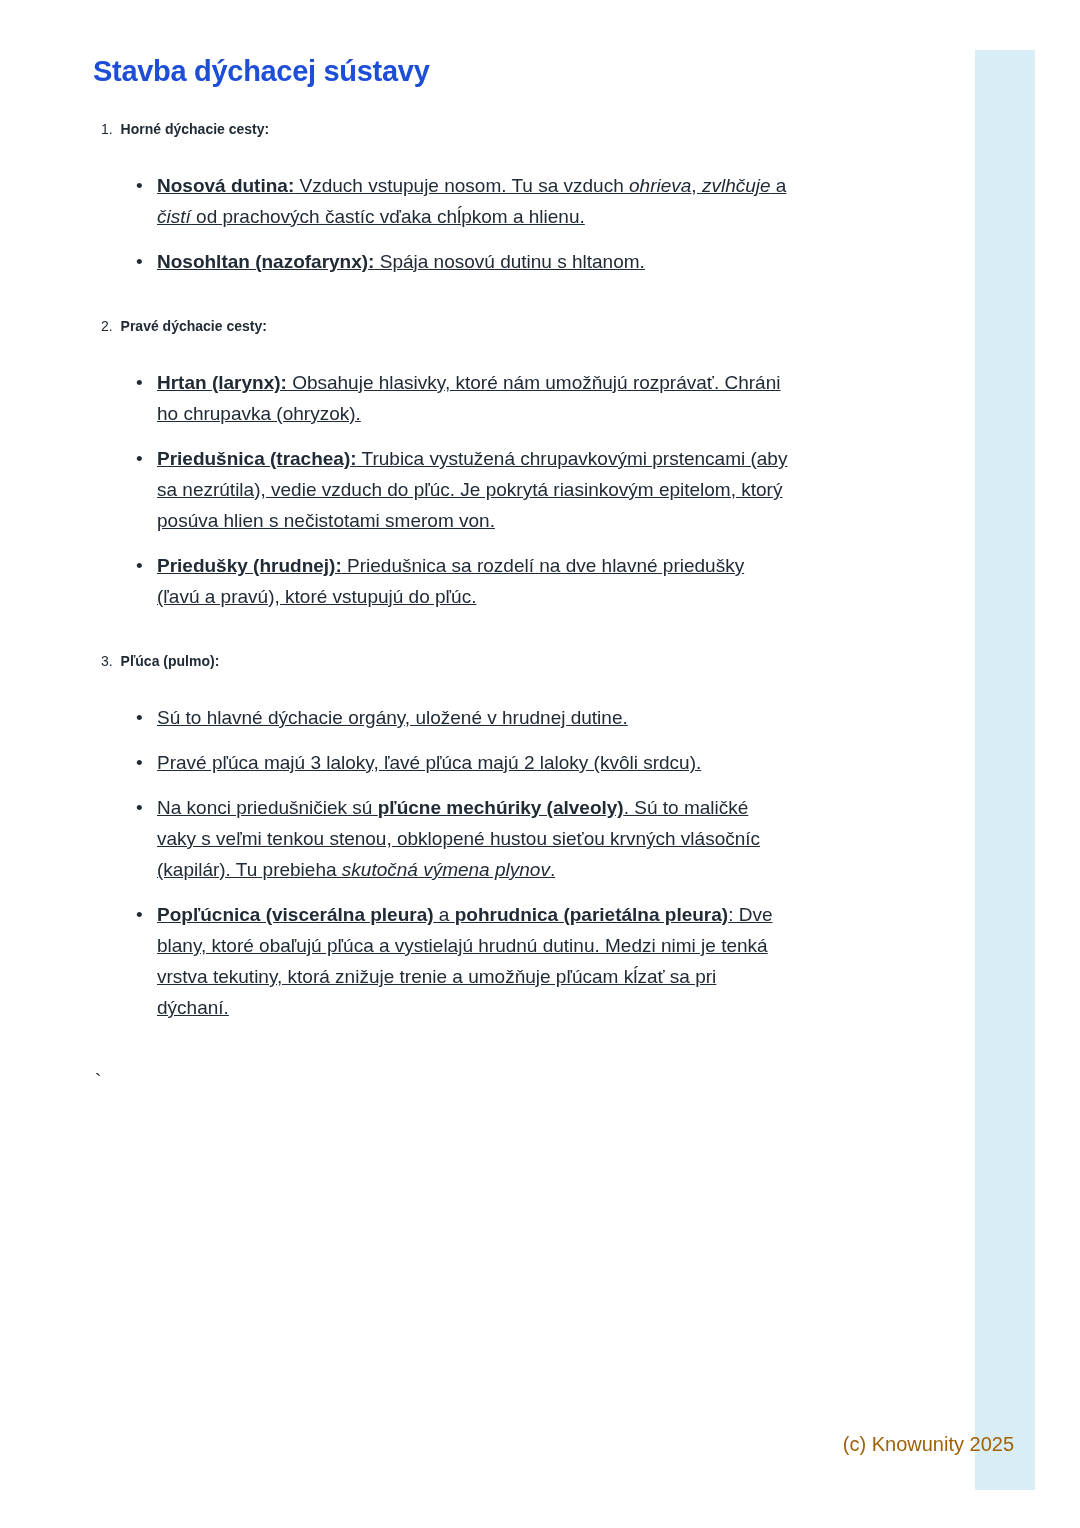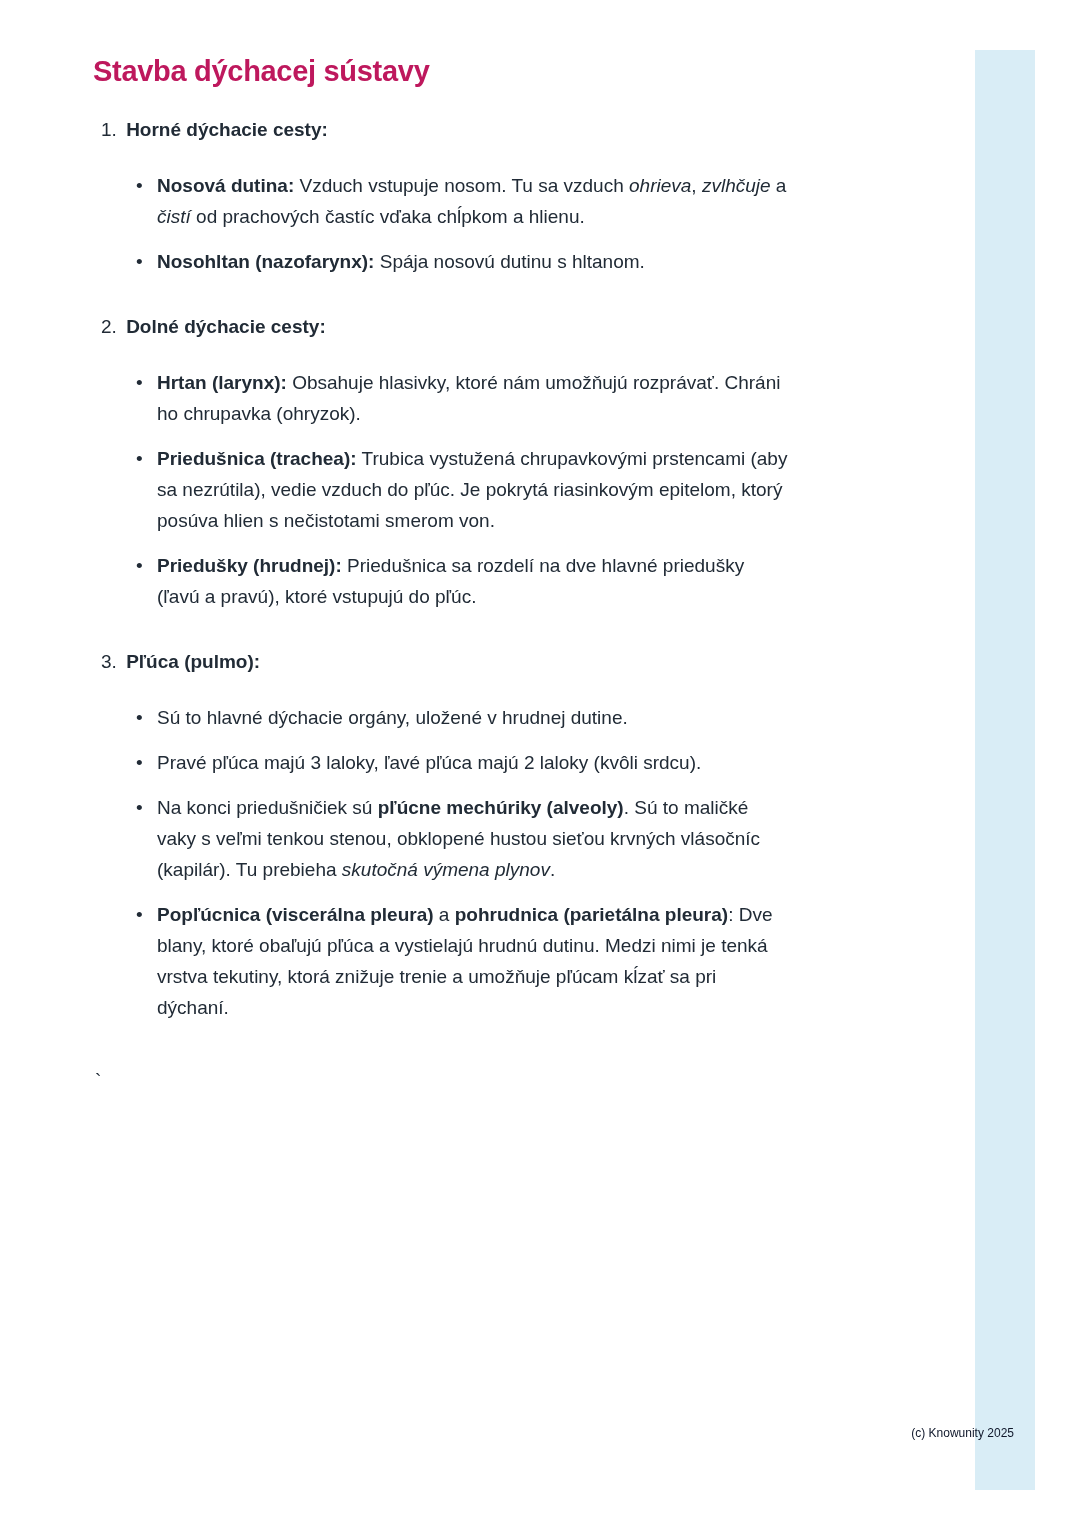--- a/index.html
+++ b/index.html
@@ -33,29 +33,30 @@
     font-weight: 700;
     letter-spacing: -0.3px;
     margin-bottom: 26px;
   }
 
   .section { margin-top: 34px; }
   .section:first-of-type { margin-top: 0; }
 
   .section-heading {
     padding-left: 8px;
-    font-size: 19px;
+    font-size: 14px;
     line-height: 31px;
     margin-bottom: 25px;
   }
   .section-heading .num { font-weight: 400; margin-right: 4px; }
 
   ul.bullets {
     list-style: none;
     padding-left: 64px;
+    text-decoration: underline;
   }
   ul.bullets li {
     position: relative;
     font-size: 19px;
     line-height: 31px;
     margin-bottom: 14px;
   }
   ul.bullets li::before {
     content: "\2022";
     position: absolute;
@@ -71,46 +72,46 @@
   .stray-char {
     font-size: 19px;
     line-height: 31px;
     padding-left: 2px;
     margin-top: 42px;
   }
 
   .copyright-footer {
     position: absolute;
     right: 66px;
-    bottom: 88px;
+    bottom: 72px;
     z-index: 3;
-    font-size: 12px;
-    color: #0f172a;
+    font-size: 20px;
+    color: #a16207;
   }
 </style>
 </head>
 <body style="color: rgb(33, 43, 54);">
 
 <div class="page">
 
   <div class="margin-stripe" style="background: rgb(217, 237, 246);"></div>
 
   <div class="content">
-    <h1 class="page-title" style="color: #be185d;">Stavba dýchacej sústavy</h1>
+    <h1 class="page-title" style="color: #1d4ed8;">Stavba dýchacej sústavy</h1>
 
     <div>
         <div class="section">
           <div class="section-heading"><span class="num">1. </span><span class="b">Horné dýchacie cesty:</span></div>
           <ul class="bullets">
             <li><span class="b">Nosová dutina:</span><span> Vzduch vstupuje nosom. Tu sa vzduch </span><span class="i">ohrieva</span><span>, </span><span class="i">zvlhčuje</span><span> a </span><span class="i">čistí</span><span> od prachových častíc vďaka chĺpkom a hlienu.</span></li>
             <li><span class="b">Nosohltan (nazofarynx):</span><span> Spája nosovú dutinu s hltanom.</span></li>
           </ul>
         </div>
         <div class="section">
-          <div class="section-heading"><span class="num">2. </span><span class="b">Dolné dýchacie cesty:</span></div>
+          <div class="section-heading"><span class="num">2. </span><span class="b">Pravé dýchacie cesty:</span></div>
           <ul class="bullets">
             <li><span class="b">Hrtan (larynx):</span><span> Obsahuje hlasivky, ktoré nám umožňujú rozprávať. Chráni ho chrupavka (ohryzok).</span></li>
             <li><span class="b">Priedušnica (trachea):</span><span> Trubica vystužená chrupavkovými prstencami (aby sa nezrútila), vedie vzduch do pľúc. Je pokrytá riasinkovým epitelom, ktorý posúva hlien s nečistotami smerom von.</span></li>
             <li><span class="b">Priedušky (hrudnej):</span><span> Priedušnica sa rozdelí na dve hlavné priedušky (ľavú a pravú), ktoré vstupujú do pľúc.</span></li>
           </ul>
         </div>
         <div class="section">
           <div class="section-heading"><span class="num">3. </span><span class="b">Pľúca (pulmo):</span></div>
           <ul class="bullets">
             <li><span>Sú to hlavné dýchacie orgány, uložené v hrudnej dutine.</span></li>

